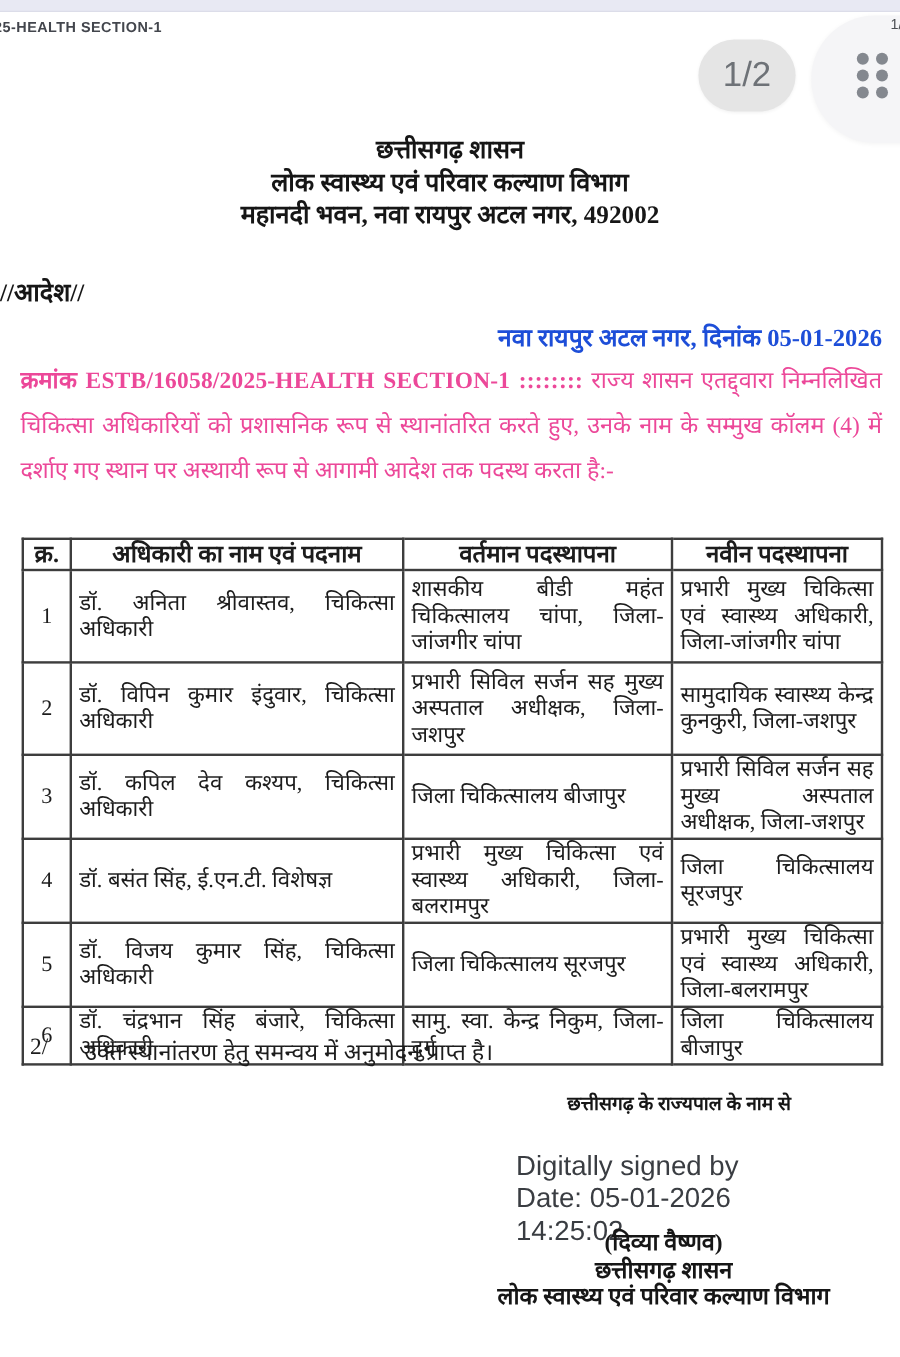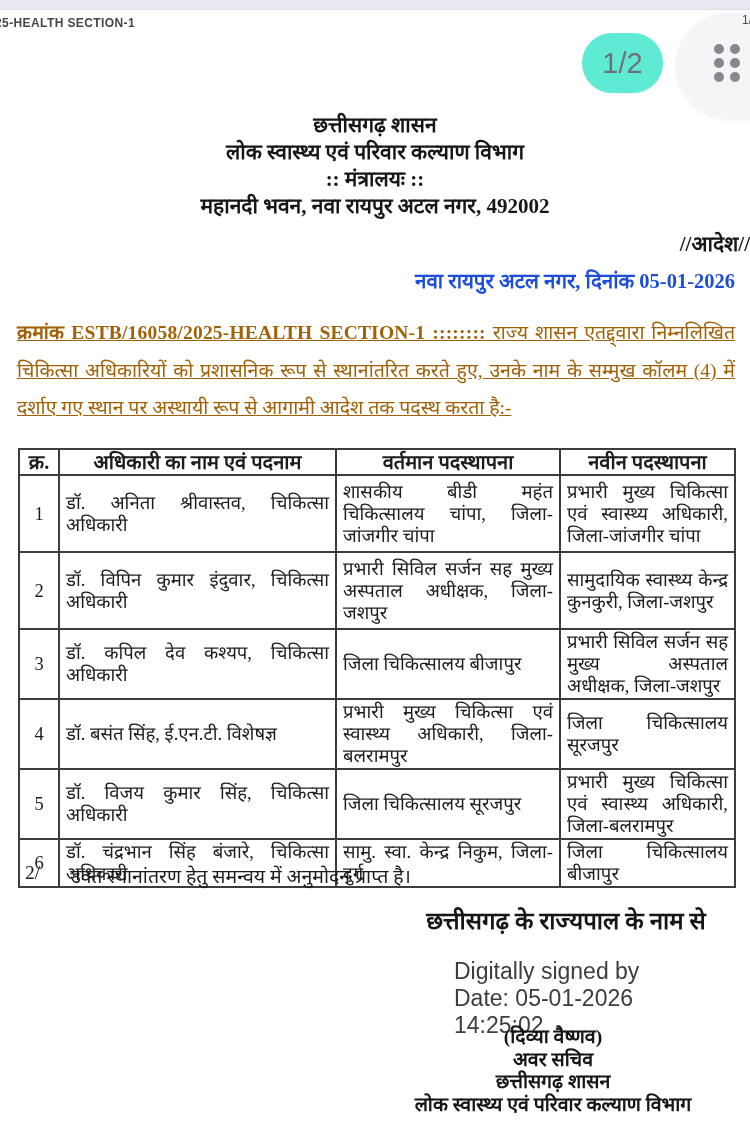--- a/index.html
+++ b/index.html
@@ -28,35 +28,35 @@
     column-gap:6px;row-gap:4px;
   }
   .dots span{width:10px;height:10px;border-radius:50%;background:#84888f;}
   .corner-fragment{
     position:absolute;top:13px;right:-2px;z-index:3;
     font-family:"Liberation Sans","DejaVu Sans",sans-serif;
     font-size:12px;color:#4a4d52;
   }
   .page-pill{
     position:absolute;left:582px;top:33px;width:81px;height:60px;border-radius:30px;
-    background:#5eead4;box-shadow:0 1px 3px rgba(0,0,0,.06);
+    background:#e5e5e5;box-shadow:0 1px 3px rgba(0,0,0,.06);
     display:flex;align-items:center;justify-content:center;
     font-family:"Liberation Sans","DejaVu Sans",sans-serif;
     font-size:29px;color:#6e7277;
   }
 
   
   .doc-heading{position:absolute;top:112px;left:0;width:750px;text-align:center;
     font-weight:700;font-size:21px;line-height:27px;color:#161616;}
-  .order-marker{position:absolute;top:229px;left:0;width:750px;text-align:right;
+  .order-marker{position:absolute;top:229px;left:0;width:750px;text-align:left;
     font-weight:700;font-size:21px;color:#161616;}
   .date-line{position:absolute;top:266px;right:15px;text-align:right;
     font-weight:700;font-size:20.5px;color:#1d4ed8;}
-  .ref-para{position:absolute;top:314px;left:17px;width:718px;
-    font-size:19.5px;line-height:37.5px;text-align:justify;color:#a16207;text-decoration:underline;}
+  .ref-para{position:absolute;top:299px;left:17px;width:718px;
+    font-size:19.5px;line-height:37.5px;text-align:justify;color:#ec4899;}
   .ref-para b{font-weight:700;letter-spacing:.2px;}
 
   table.transfer-table{
     position:absolute;top:448px;left:18px;width:716px;
     border-collapse:collapse;table-layout:fixed;
     font-size:18.5px;line-height:22px;color:#1c1c1c;
   }
   .transfer-table th,.transfer-table td{border:2px solid #3d3d3d;padding:1px 6px;vertical-align:middle;}
   .transfer-table th{font-weight:700;font-size:20px;text-align:center;padding:1px 2px;}
   .transfer-table td.sn{text-align:center;padding:1px 2px;}
@@ -65,24 +65,24 @@
   .transfer-table tbody tr:nth-child(2){height:77px;}
   .transfer-table tbody tr:nth-child(3){height:77px;}
   .transfer-table tbody tr:nth-child(4){height:66px;}
   .transfer-table tbody tr:nth-child(5){height:42px;}
   .transfer-table tbody tr:nth-child(6){height:67px;}
   .transfer-table tbody tr:nth-child(7){height:45px;}
 
   .approval-note{position:absolute;top:862px;left:25px;width:700px;display:flex;gap:30px;
     font-size:19.5px;color:#1c1c1c;}
   .signoff-block{position:absolute;top:908px;left:410px;width:312px;text-align:center;
-    font-weight:700;font-size:24px;line-height:26px;color:#161616;}
+    font-weight:700;font-size:16px;line-height:26px;color:#161616;}
   .digital-signature{position:absolute;top:958px;left:430px;z-index:1;
     font-family:"Liberation Sans","DejaVu Sans",sans-serif;
-    font-size:23px;line-height:27px;color:#3a3d42;margin-left:24px;}
+    font-size:23px;line-height:27px;color:#3a3d42;}
   .signer-block{position:absolute;top:1026px;left:388px;width:330px;z-index:2;text-align:center;
     font-weight:700;font-size:19.5px;line-height:22.5px;color:#161616;}
 </style>
 </head>
 <body>
 
 <div class="canvas">
 
   <div class="top-strip"></div>
   <div class="doc-ref-label">25-HEALTH SECTION-1</div>
@@ -96,21 +96,20 @@
         <span></span>
         <span></span>
     </div>
   </div>
   <div class="corner-fragment">1/</div>
   <div class="page-pill">1/2</div>
 
   <div class="doc-heading">
     <div>छत्तीसगढ़ शासन</div>
     <div>लोक स्वास्थ्य एवं परिवार कल्याण विभाग</div>
-    <div>:: मंत्रालयः ::</div>
     <div>महानदी भवन, नवा रायपुर अटल नगर, 492002</div>
   </div>
 
   <div class="order-marker">//आदेश//</div>
   <div class="date-line">नवा रायपुर अटल नगर, दिनांक 05-01-2026</div>
 
   <div class="ref-para">
     <b>क्रमांक ESTB/16058/2025-HEALTH SECTION-1 ::::::::</b><span> राज्य शासन एतद्द्वारा निम्नलिखित चिकित्सा अधिकारियों को प्रशासनिक रूप से स्थानांतरित करते हुए, उनके नाम के सम्मुख कॉलम (4) में दर्शाए गए स्थान पर अस्थायी रूप से आगामी आदेश तक पदस्थ करता है:-</span>
   </div>
 
@@ -177,18 +176,17 @@
   </div>
 
   <div class="digital-signature">
     <div>Digitally signed by</div>
     <div>Date: 05-01-2026</div>
     <div>14:25:02</div>
   </div>
 
   <div class="signer-block">
     <div>(दिव्या वैष्णव)</div>
-    <div>अवर सचिव</div>
     <div>छत्तीसगढ़ शासन</div>
     <div>लोक स्वास्थ्य एवं परिवार कल्याण विभाग</div>
   </div>
 
 </div>
 
 </body></html>

